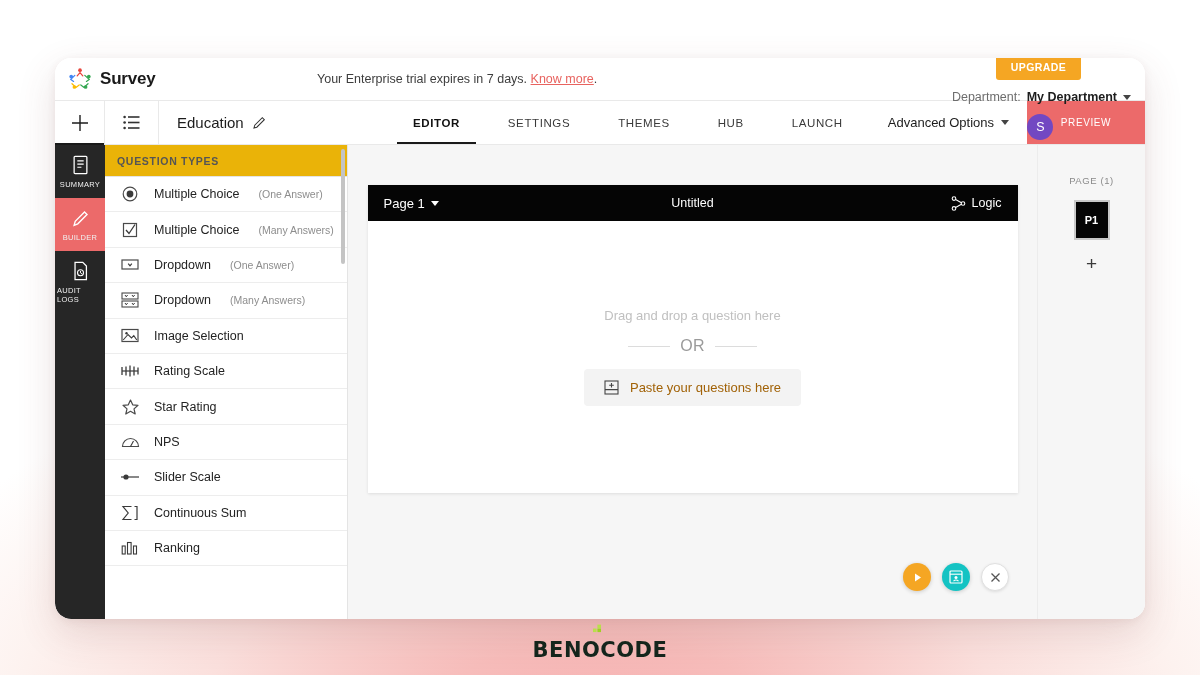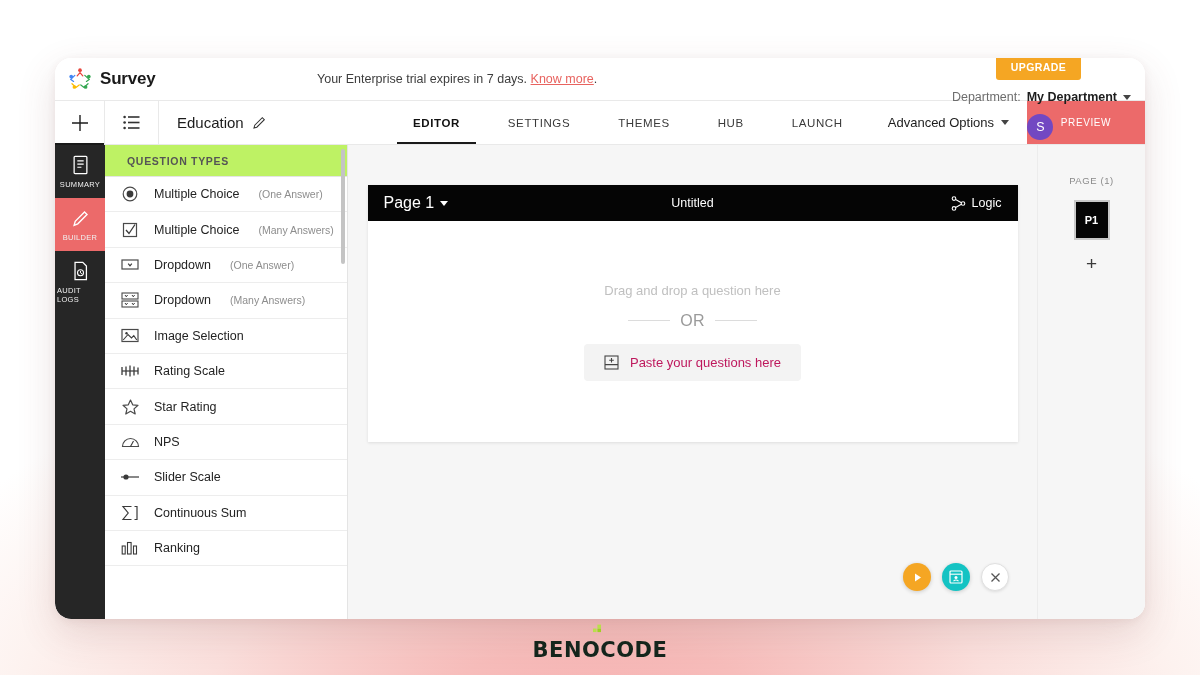--- a/index.html
+++ b/index.html
@@ -140,22 +140,22 @@
   .rail-label { font-size: 7.5px; letter-spacing: .3px; }
   .rail-icon { width: 19px; height: 20px; display:block; }
 
   
   .qpanel {
     width: 243px; flex: 0 0 243px; background:#fff;
     border-right: 1px solid #e4e4e4; display:flex; flex-direction:column;
     position: relative; overflow:hidden;
   }
   .qpanel-head {
-    height: 32px; flex:0 0 32px; background: #bef264;
-    display:flex; align-items:center; padding-left: 22px;
+    height: 32px; flex:0 0 32px; background: #eab308;
+    display:flex; align-items:center; padding-left: 12px;
     font-size: 10.5px; font-weight: bold; letter-spacing: .7px; color: #555;
     border-bottom: 1px solid #e4e4e4;
   }
   .qlist { flex:1; overflow:hidden; position:relative; }
   .qitem {
     height: 35.4px; display:flex; align-items:center; gap: 14px;
     padding-left: 15px; border-bottom: 1px solid #ededed; cursor: grab;
     background:#fff;
   }
   .qicon { width: 20px; display:flex; align-items:center; justify-content:center; color:#555; }
@@ -173,40 +173,40 @@
     display:flex; flex-direction:column; align-items:center;
     padding-top: 40px;
   }
   .card {
     width: 650px; background:#fff; box-shadow: 0 1px 3px rgba(0,0,0,.10);
   }
   .card-head {
     height: 36px; background:#050505; display:flex; align-items:center;
     padding: 0 16px; position: relative;
   }
-  .page-sel { font-size: 16px; color:#fff; display:flex; align-items:center; gap:6px; cursor:pointer; }
+  .page-sel { font-size: 13px; color:#fff; display:flex; align-items:center; gap:6px; cursor:pointer; }
   .caret-w { width:0;height:0;border-left:4px solid transparent;border-right:4px solid transparent;border-top:5px solid #fff; }
   .card-title {
     position:absolute; left:0; right:0; text-align:center; font-size:12.5px; color:#fff;
     pointer-events:none;
   }
   .logic { margin-left:auto; display:flex; align-items:center; gap:6px; font-size:12.5px; color:#fff; cursor:pointer; }
   .card-body {
-    height: 221px; display:flex; flex-direction:column; align-items:center; justify-content:center;
+    height: 272px; display:flex; flex-direction:column; align-items:center; justify-content:center;
     gap: 14px;
   }
   .drop-txt { font-size: 13px; color: #c0c0c0; }
   .or-row { display:flex; align-items:center; gap: 10px; }
   .or-line { width: 42px; height:1px; background:#dcdcdc; }
   .or-txt { font-size: 16px; color:#9a9a9a; letter-spacing:.3px; }
   .paste-btn {
     background:#f3f3f3; border:none; border-radius:4px; padding: 11px 20px;
     display:flex; align-items:center; gap: 11px; cursor:pointer;
   }
-  .paste-txt { font-size: 13px; color:#be185d; }
+  .paste-txt { font-size: 13px; color:#a16207; }
 
   .fabs { position:absolute; right: 28px; bottom: 28px; display:flex; align-items:center; gap: 11px; }
   .fab { width: 28px; height: 28px; border-radius:50%; display:flex; align-items:center; justify-content:center; cursor:pointer; border:none; }
   .fab.play { background:#f5a623; box-shadow:0 1px 4px rgba(0,0,0,.18); }
   .fab.teal { background:#14c3c3; box-shadow:0 1px 4px rgba(0,0,0,.18); }
   .fab.close { background:#fff; border:1px solid #e0e0e0; box-shadow:0 1px 3px rgba(0,0,0,.10); }
 
   
   .pages {
     width: 108px; flex:0 0 108px; background:#f6f6f6;

